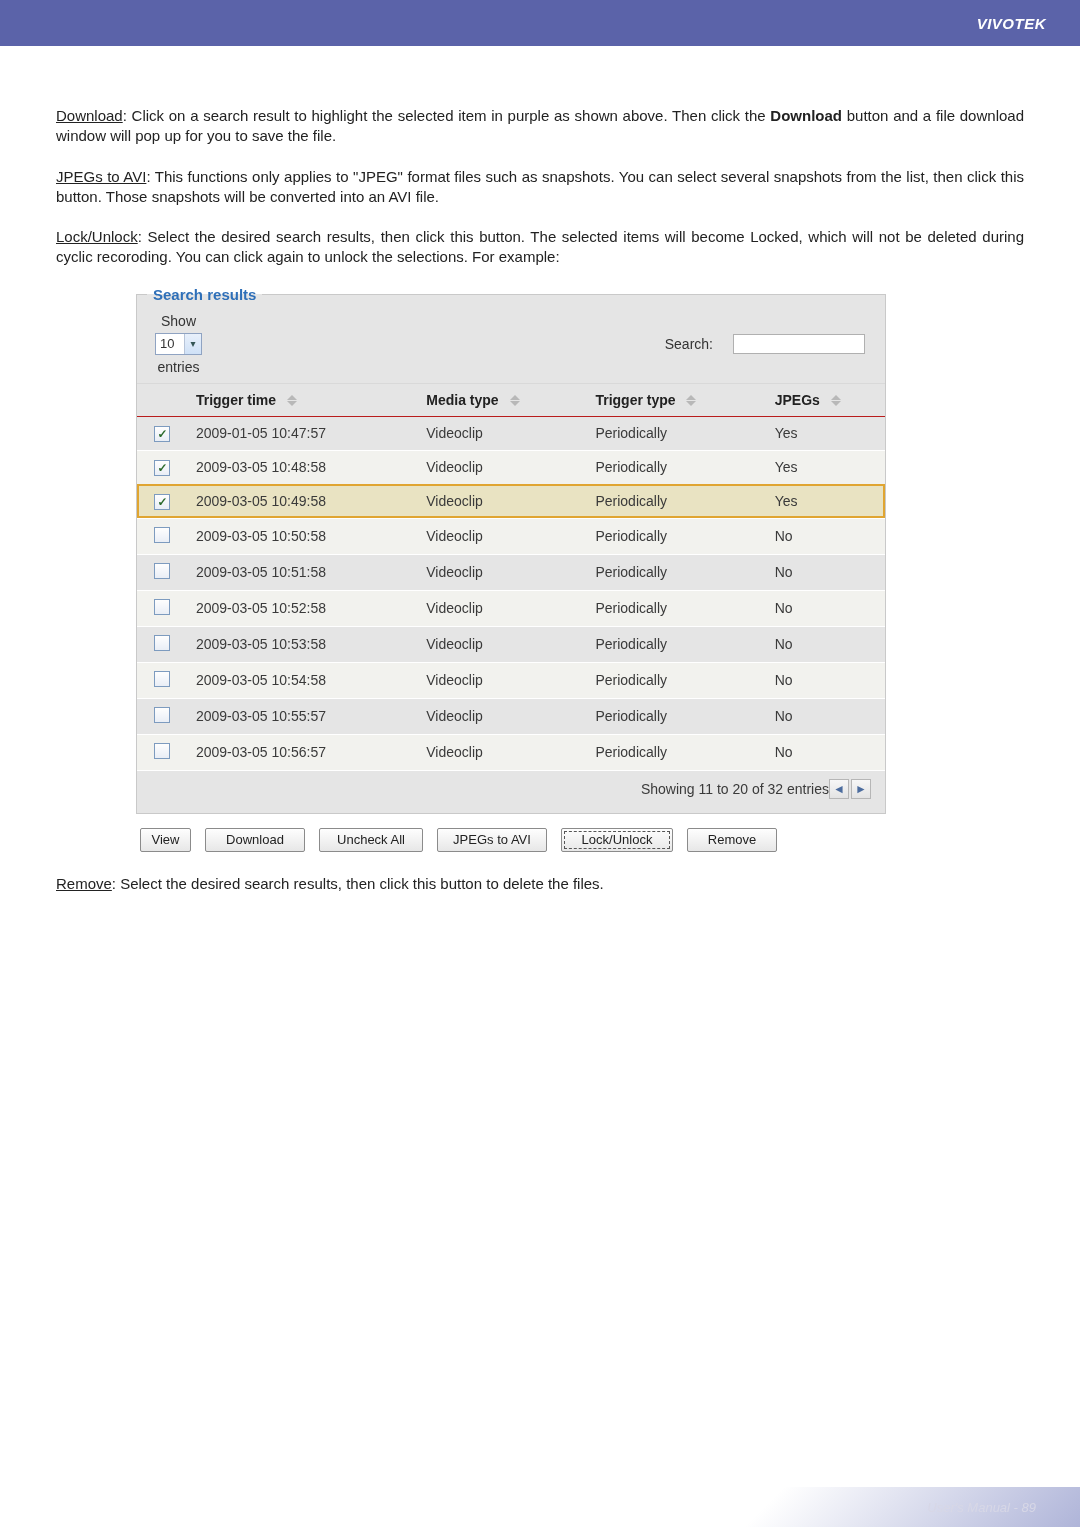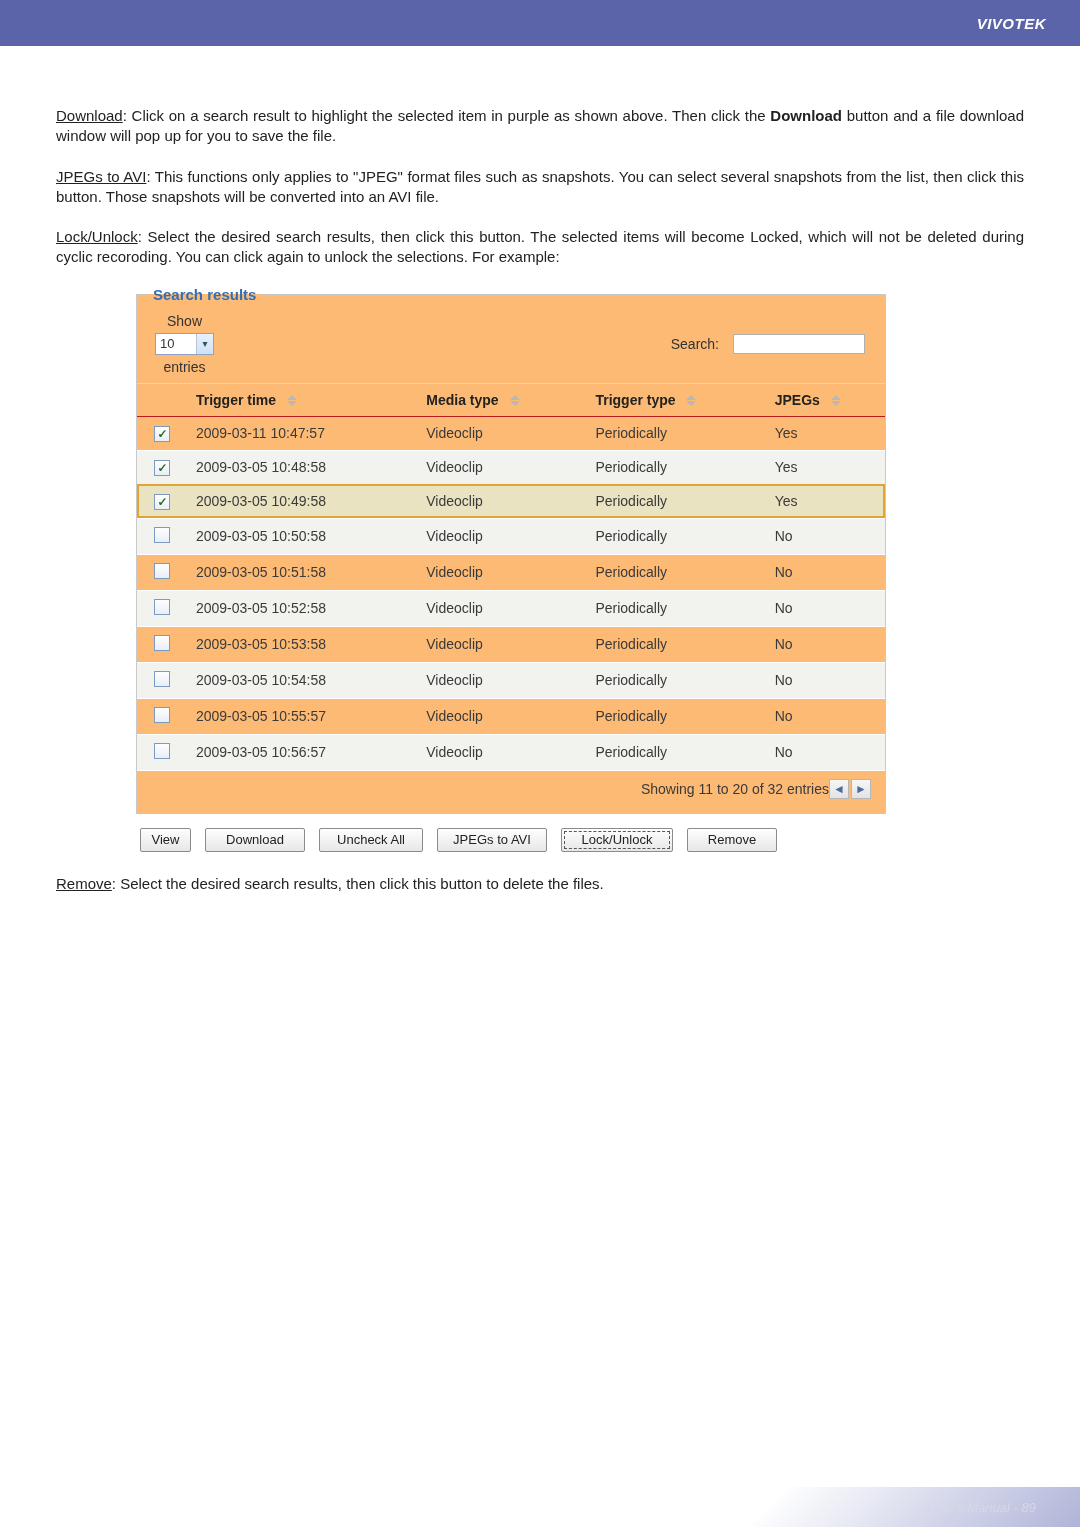--- a/index.html
+++ b/index.html
@@ -46,21 +46,21 @@
   .u { text-decoration: underline; }
   .b { font-weight: bold; }
   .panel-wrap {
     margin: 4px 0 0 80px;
     width: 750px;
   }
   fieldset.panel {
     border: 1px solid #c9c9c9;
     padding: 4px 0 14px 0;
     margin: 0;
-    background: #fdba74;
+    background: #e5e5e5;
   }
   fieldset.panel > legend {
     color: #2e6fb8;
     font-weight: bold;
     font-size: 15px;
     padding: 0 6px;
     margin-left: 10px;
   }
   .panel-top {
     display: flex;
@@ -71,35 +71,34 @@
     color: #333;
   }
   .entries-group { display: flex; align-items: center; gap: 4px; flex-direction: column; }
   .entries-select {
     display: inline-flex;
     align-items: center;
     border: 1px solid #8fa3c2;
     height: 20px;
     background: #fff;
     font-size: 13px;
-    gap: 12px;
   }
   .entries-select .val {
     padding: 0 6px 0 4px;
     min-width: 18px;
   }
   .entries-select .dd {
     width: 16px;
     height: 100%;
     background: linear-gradient(#e8f0fb,#cfe1f7);
     display: flex; align-items: center; justify-content: center;
     font-size: 10px; color: #355;
     border-left: 1px solid #b7c4d8;
   }
-  .search-group { display: flex; align-items: center; gap: 14px; }
+  .search-group { display: flex; align-items: center; gap: 20px; }
   .search-box {
     border: 1px solid #b0b0b0;
     width: 130px; height: 18px;
     background: #fff;
   }
   table.results {
     width: 100%;
     border-collapse: collapse;
     font-size: 14px;
     color: #3a3a3a;
@@ -288,21 +287,21 @@
               <th class="col-lock">
                 <span>JPEGs</span>
                 <span class="sort-arrows"><div class="sa-up"></div><div class="sa-down"></div></span>
               </th>
             </tr>
           </thead>
           <tbody id="rows-body">
 
           <tr>
                 <td class="col-chk"><span class="chk">✓</span></td>
-                <td>2009-03-11 10:47:57</td>
+                <td>2009-01-05 10:47:57</td>
                 <td>Videoclip</td>
                 <td>Periodically</td>
                 <td>Yes</td>
               </tr>
               <tr>
                 <td class="col-chk"><span class="chk">✓</span></td>
                 <td>2009-03-05 10:48:58</td>
                 <td>Videoclip</td>
                 <td>Periodically</td>
                 <td>Yes</td>

